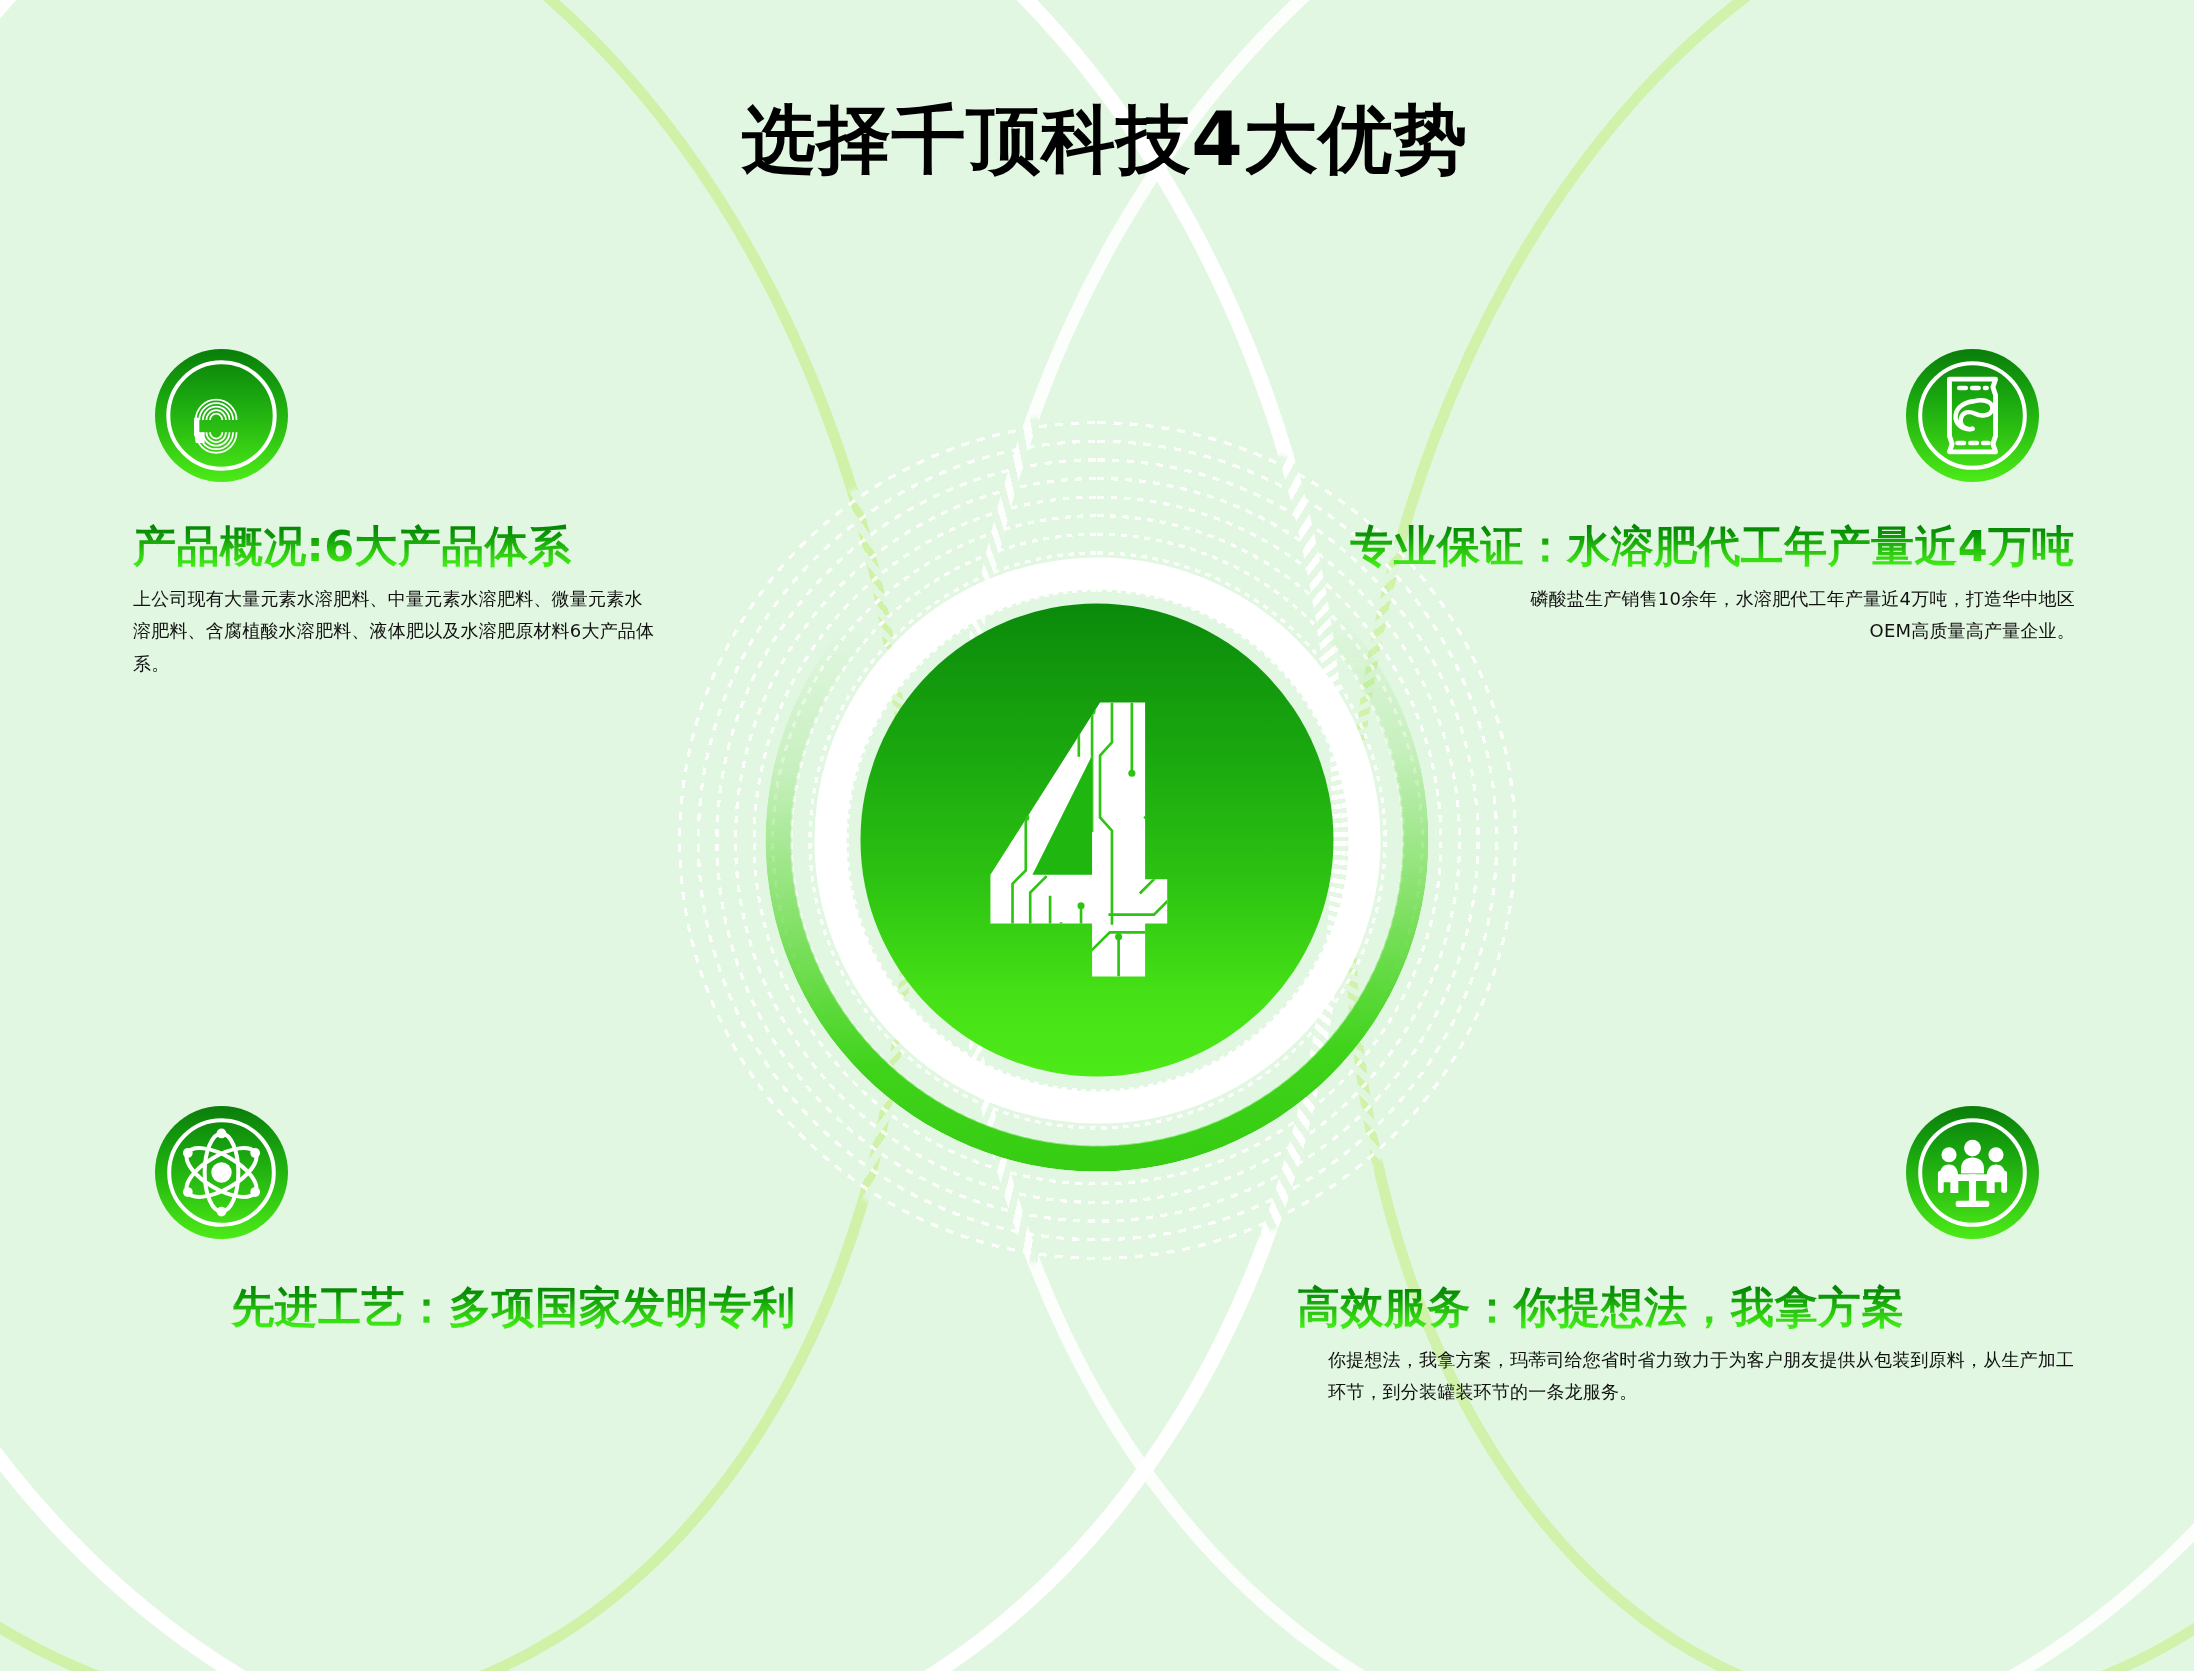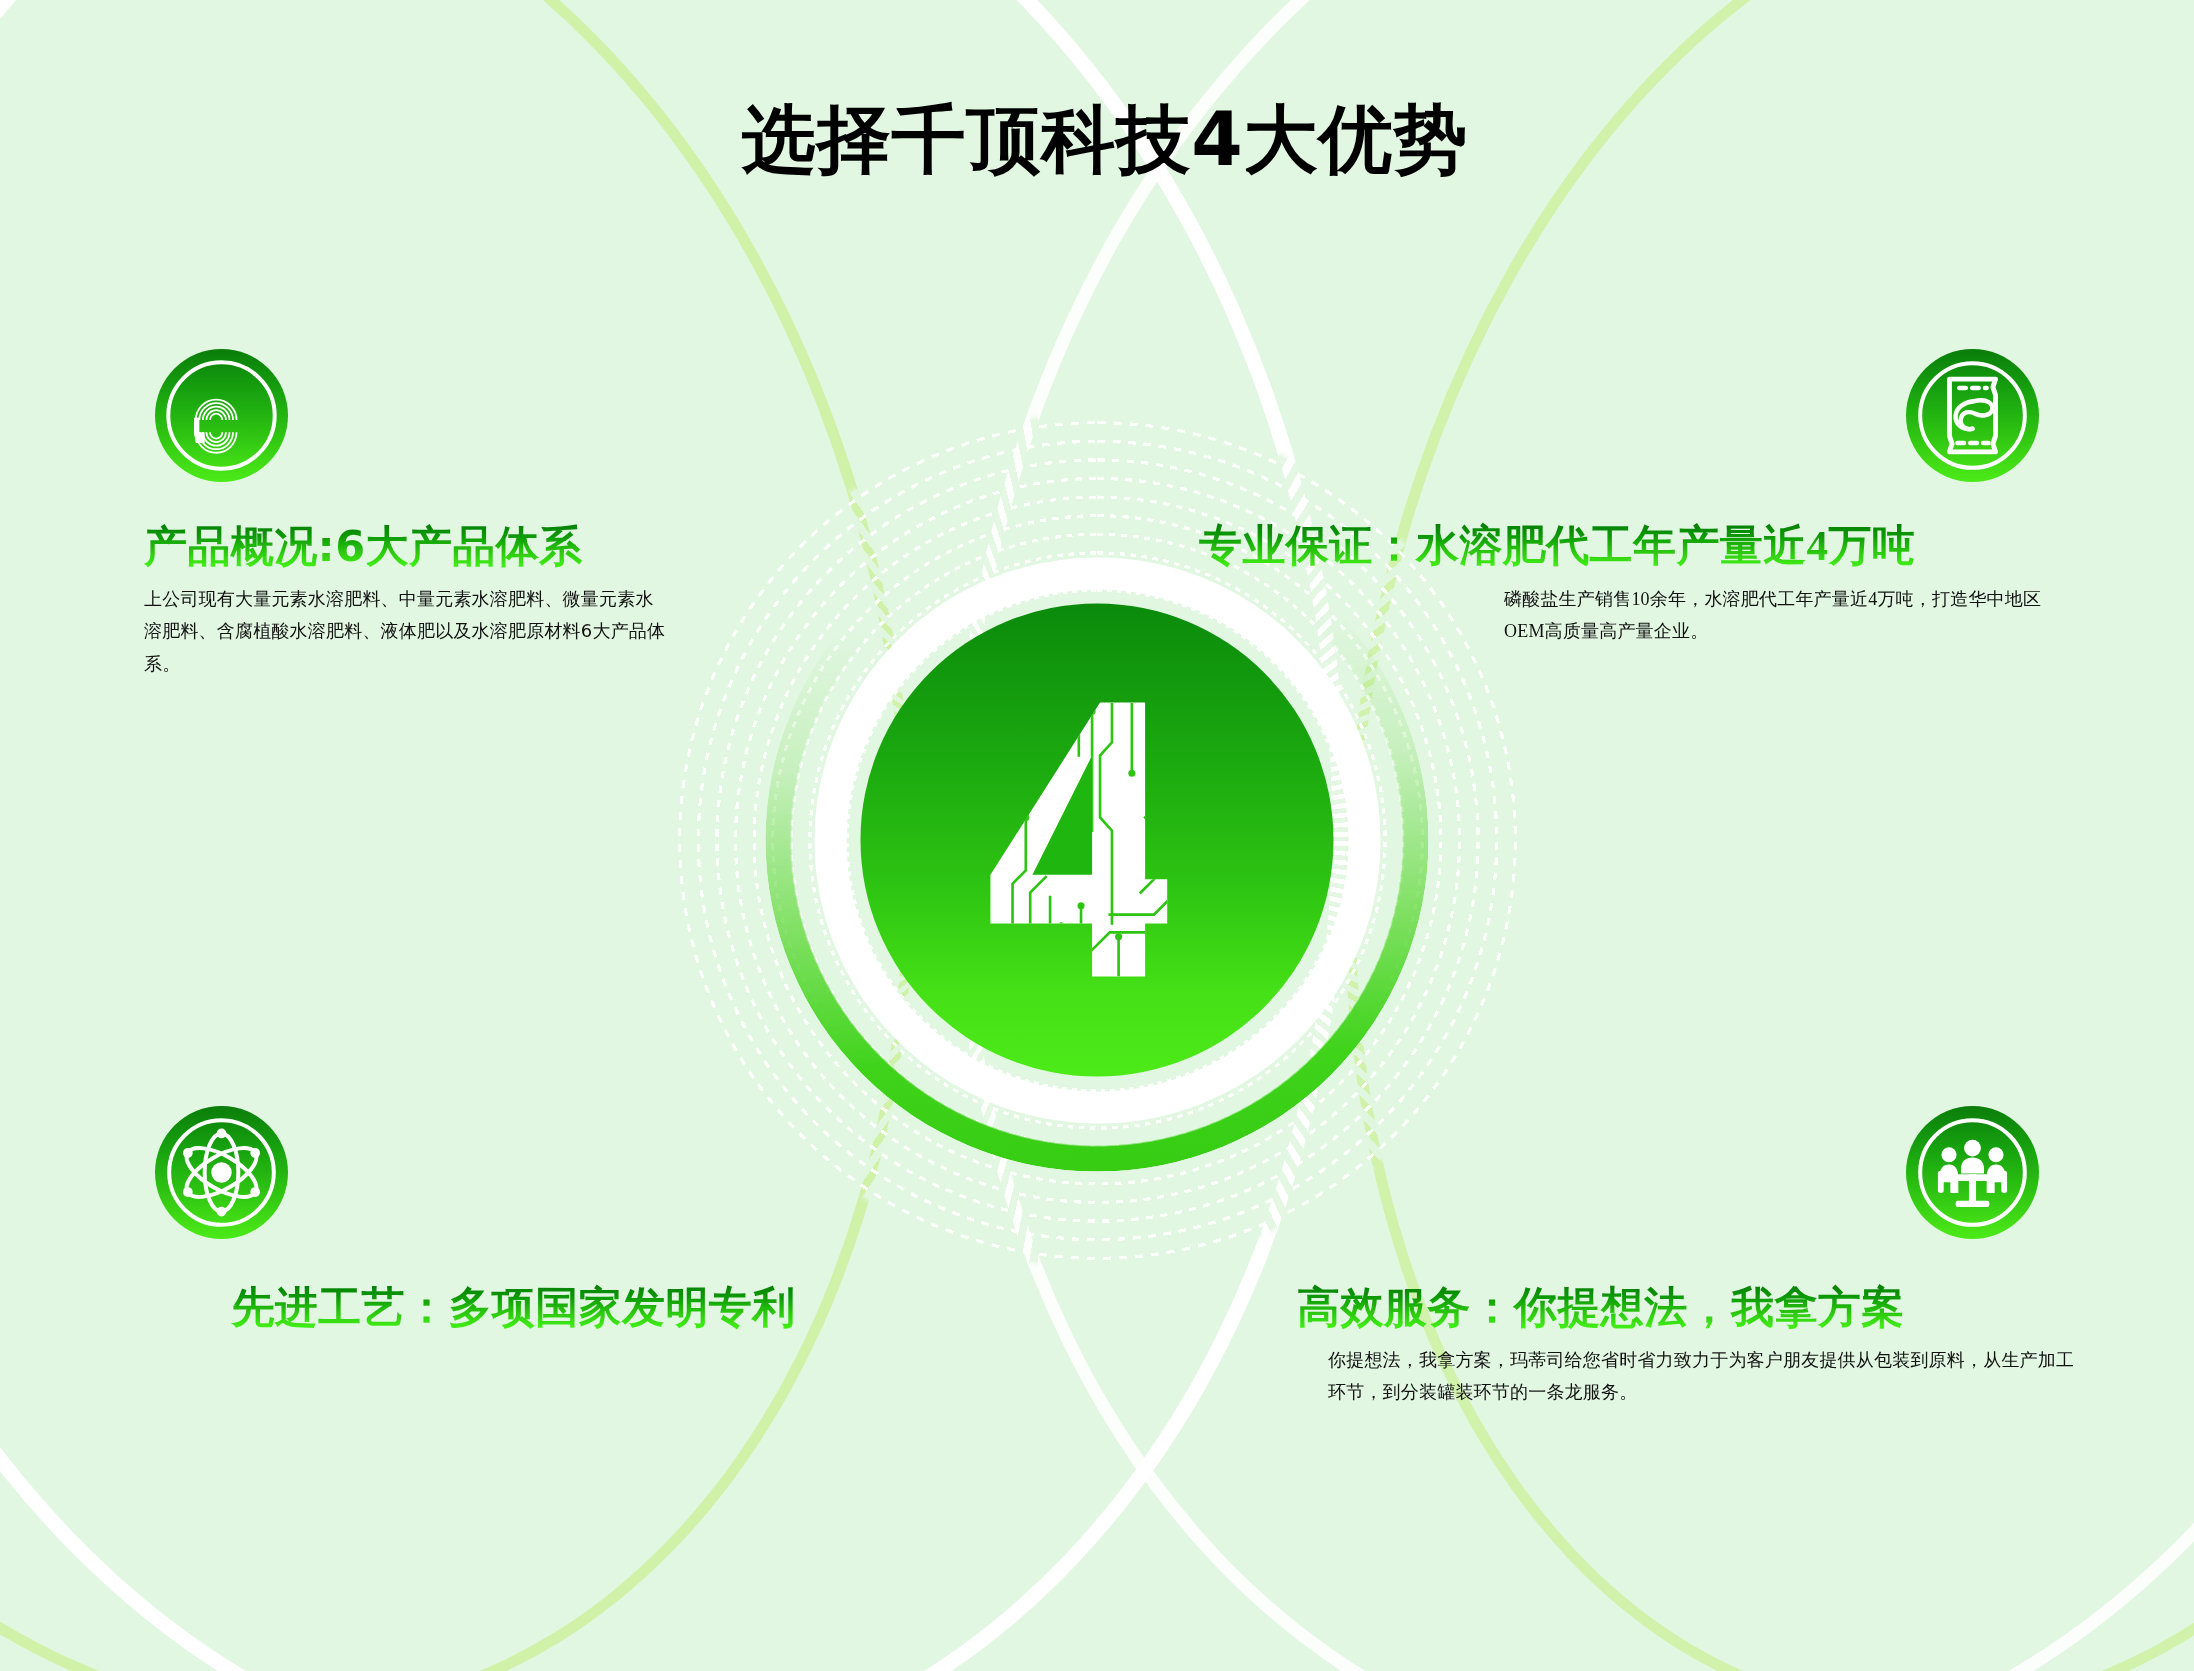--- a/index.html
+++ b/index.html
@@ -118,22 +118,22 @@
     width:473px; height:473px;
     margin-left:-237px; margin-top:-237px;
     border-radius:50%;
     background:linear-gradient(180deg,#0b8a0b 0%,#1aa80f 32%,#2ec412 60%,#45e016 82%,#4dea18 100%);
     display:flex; align-items:center; justify-content:center;
   }
   .core svg { width:274px; height:310px; display:block; }
 
   
   .quad { position:absolute; width:628px; }
-  .quad.q-tl { left:133px;  top:522px; text-align:left;margin-left:11px;  }
-  .quad.q-tr { right:119px; top:522px; text-align:left; width:876px;font-family:Liberation Serif, serif;}
+  .quad.q-tl { left:133px;  top:522px; text-align:left;  }
+  .quad.q-tr { right:119px; top:522px; text-align:right; width:876px;}
   .quad.q-bl { left:133px;  top:1283px; text-align:center;  width:761px;}
   .quad.q-br { right:119px; top:1283px; text-align:left; width:778px;}
 
   .q-title {
     font-size:43px;
     font-weight:bold;
     line-height:1.12;
     letter-spacing:0.4px;
     background:linear-gradient(180deg,#047c04 0%,#0d9a07 30%,#2cc70f 62%,#3ee915 88%,#44f318 100%);
     -webkit-background-clip:text;

